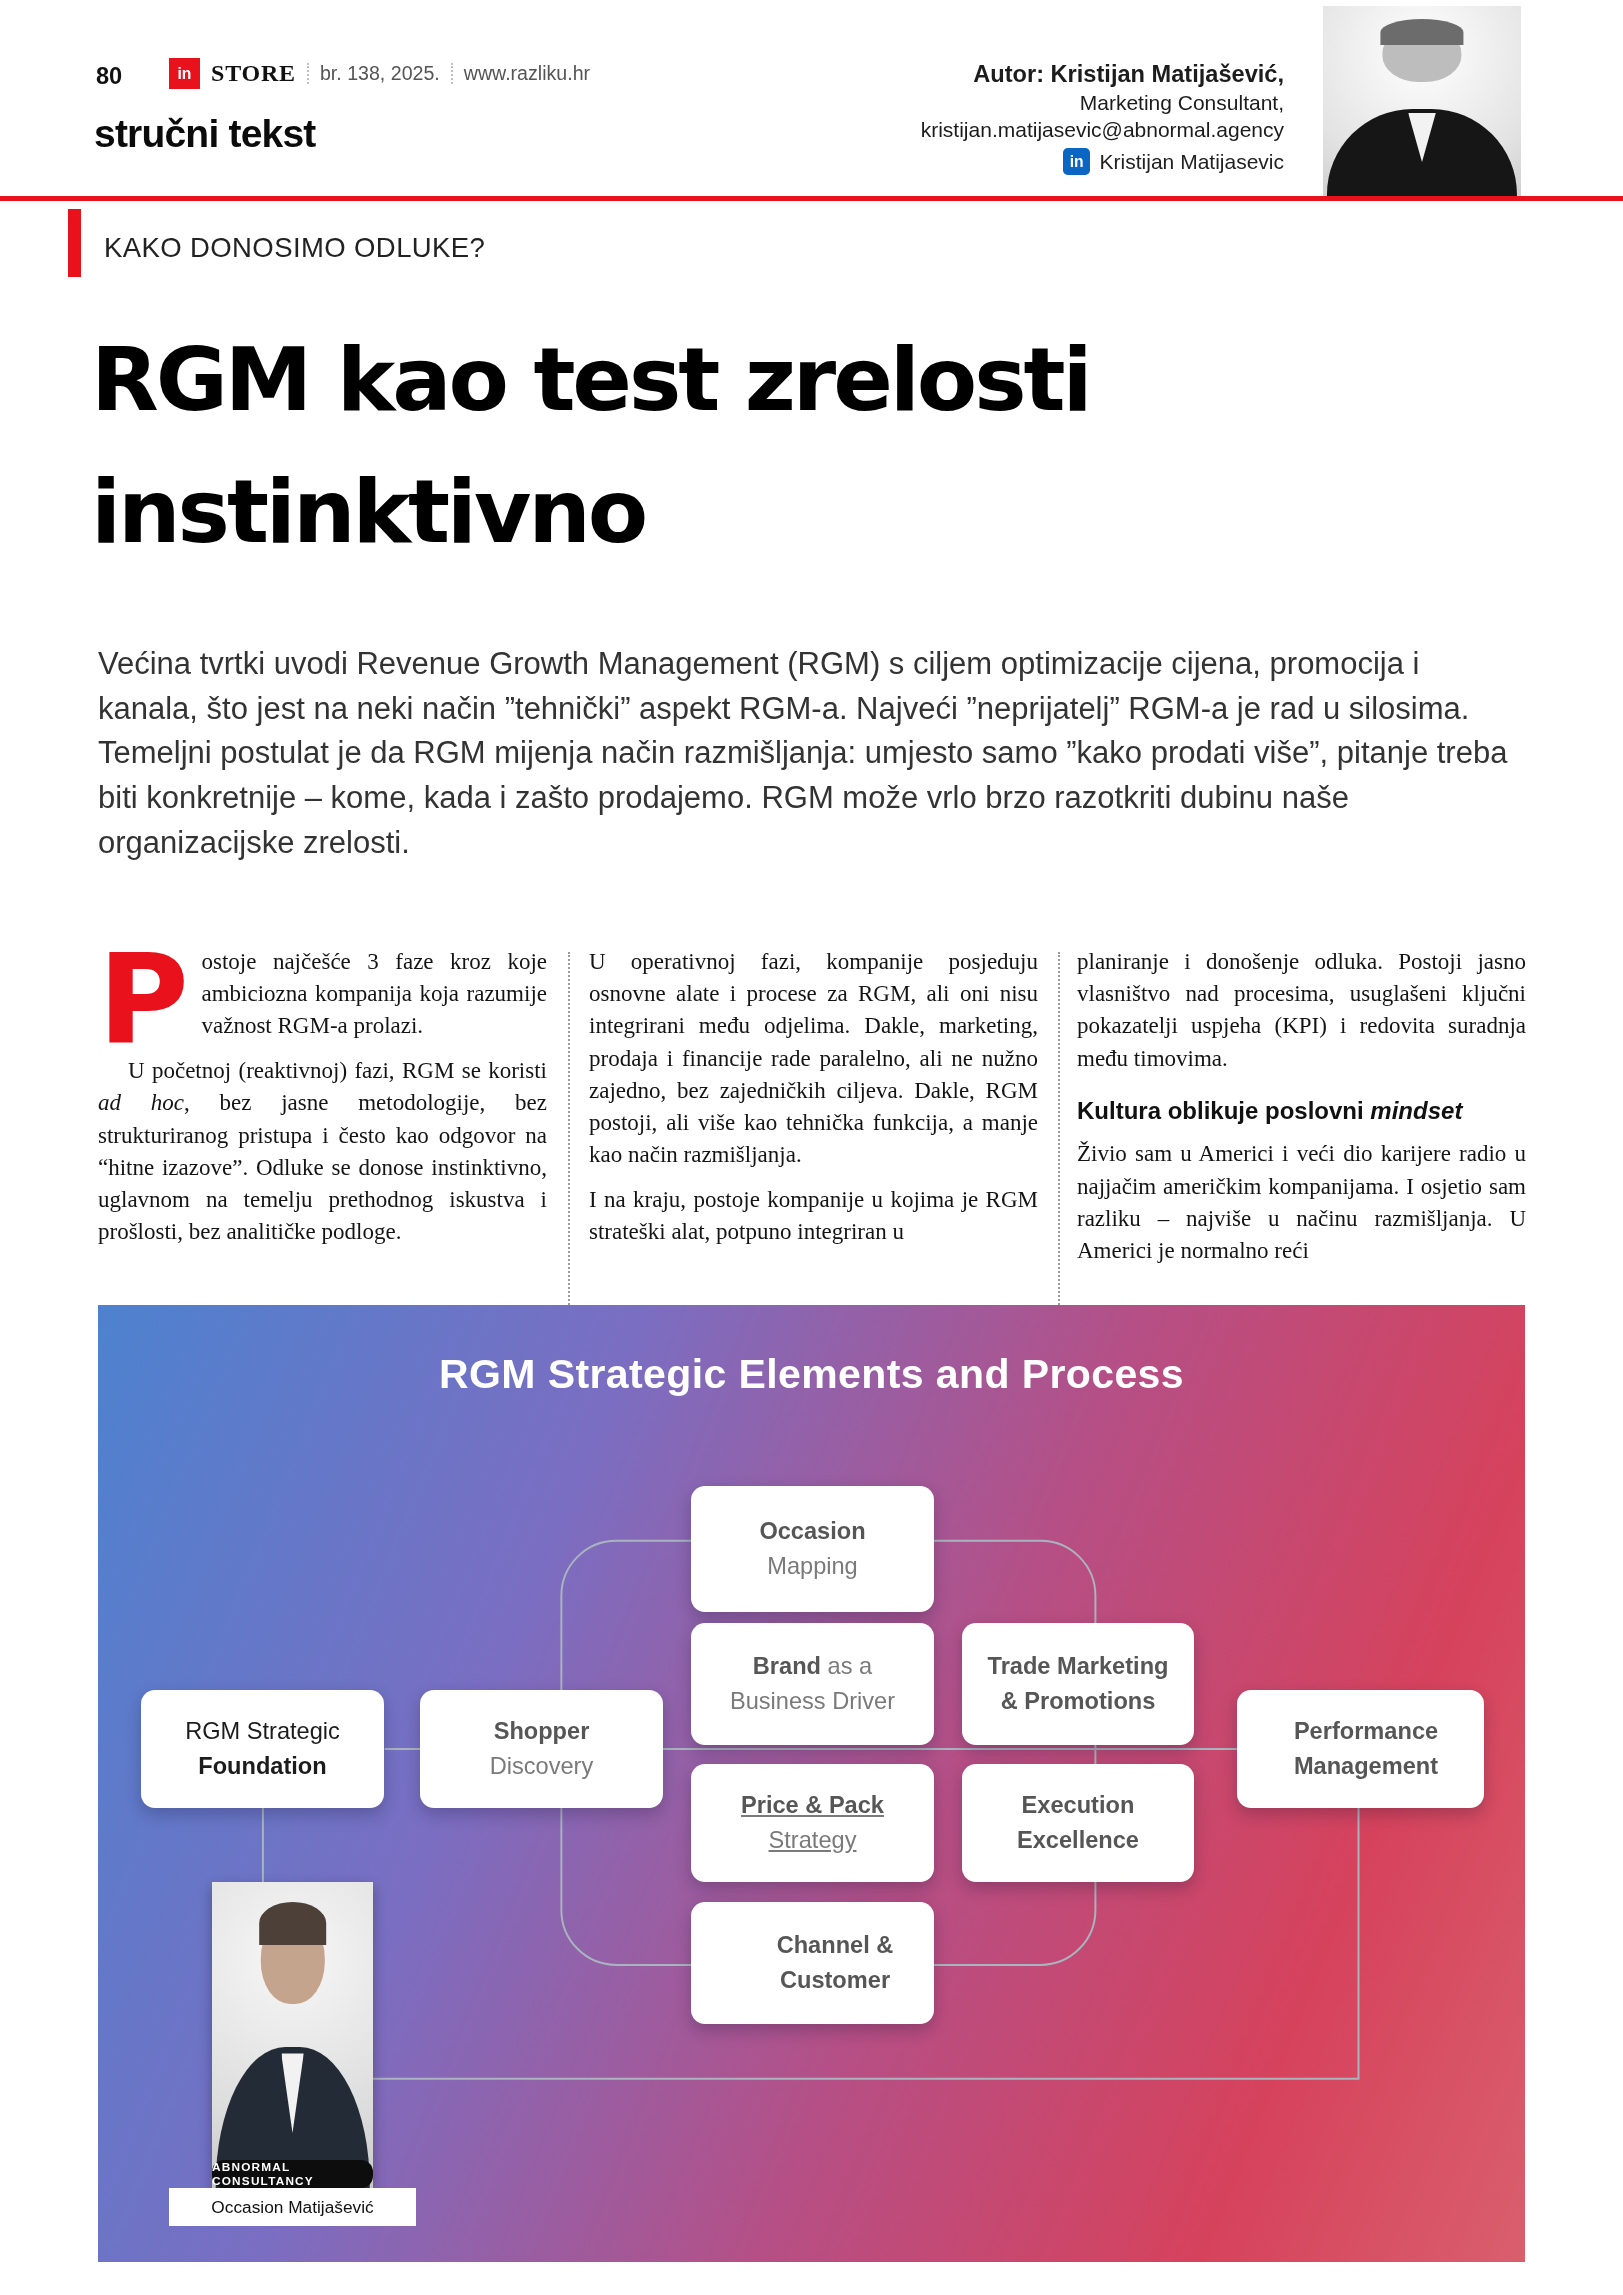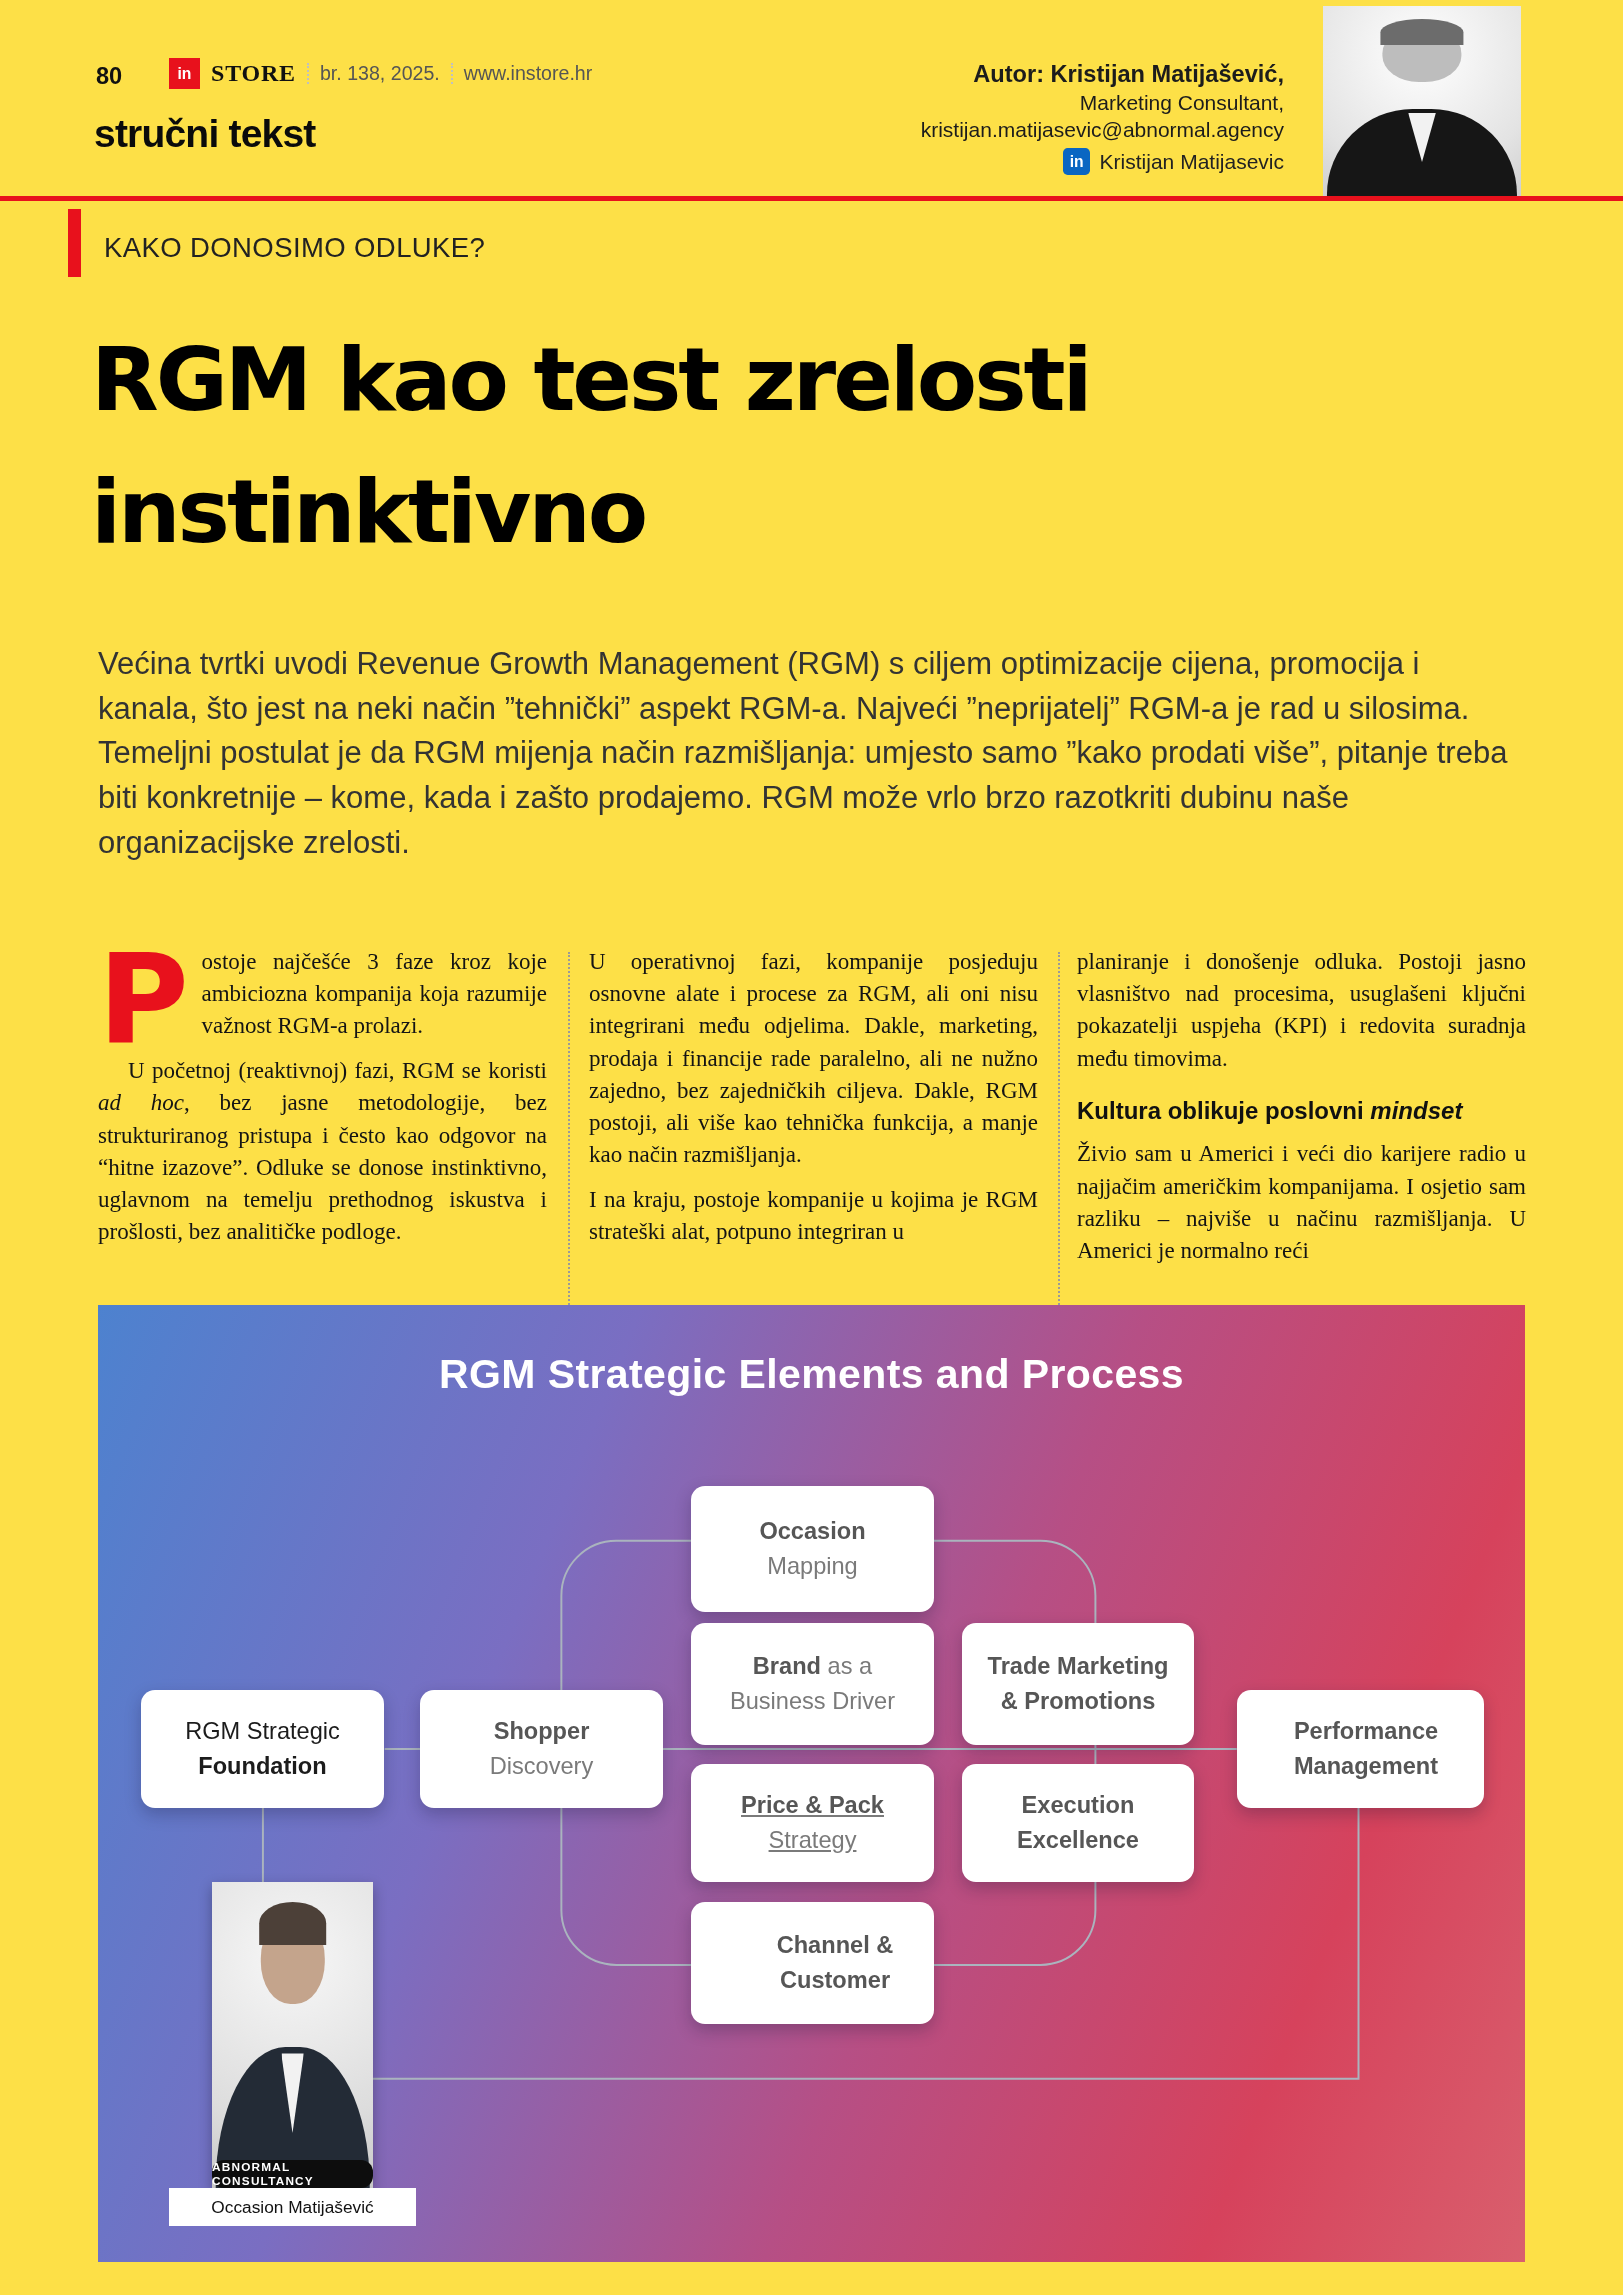--- a/index.html
+++ b/index.html
@@ -1,18 +1,18 @@
 <!DOCTYPE html>
 <html style="font-size:12.6px"><head>
 <meta charset="utf-8">
 <style>
   * { margin:0; padding:0; box-sizing:border-box; }
   body { background:#888; font-family:"Liberation Sans", sans-serif; }
   .page {
-    position:relative; width:1623px; height:2295px; background:#fde047;
+    position:relative; width:1623px; height:2295px; background:#ffffff;
     margin:0 auto; overflow:hidden;
   }
 
   
   .page-num { position:absolute; left:96px; top:63px; font-size:23.6px; font-weight:bold; color:#111; }
   .logo-row { position:absolute; left:169px; top:58px; display:flex; align-items:center; gap:11px; }
   .logo-mark { width:31px; height:31px; background:#e8111c; color:#fff; font-weight:bold;
     display:flex; align-items:center; justify-content:center; font-size:15.7px; }
   .logo-name { font-size:24px; font-weight:800; color:#111; letter-spacing:0.8px;font-family:Liberation Serif, serif; }
   .vdots { width:0; height:20.4px; border-left:2.4px dotted #c0c0c0; }
@@ -104,21 +104,21 @@
 <div class="page">
 
   <div class="page-num">80</div>
 
   <div class="logo-row">
     <div class="logo-mark">in</div>
     <div class="logo-name">STORE</div>
     <div class="vdots"></div>
     <div class="meta-text">br. 138, 2025.</div>
     <div class="vdots"></div>
-    <div class="meta-text">www.instore.hr</div>
+    <div class="meta-text">www.razliku.hr</div>
   </div>
 
   <div class="section-title">stručni tekst</div>
 
   <div class="author-block">
     <div class="author-name">Autor: Kristijan Matijašević,</div>
     <div class="author-role">Marketing Consultant,</div>
     <div class="author-email">kristijan.matijasevic@abnormal.agency</div>
     <div class="linkedin-row">
       <div class="li-icon">in</div>

